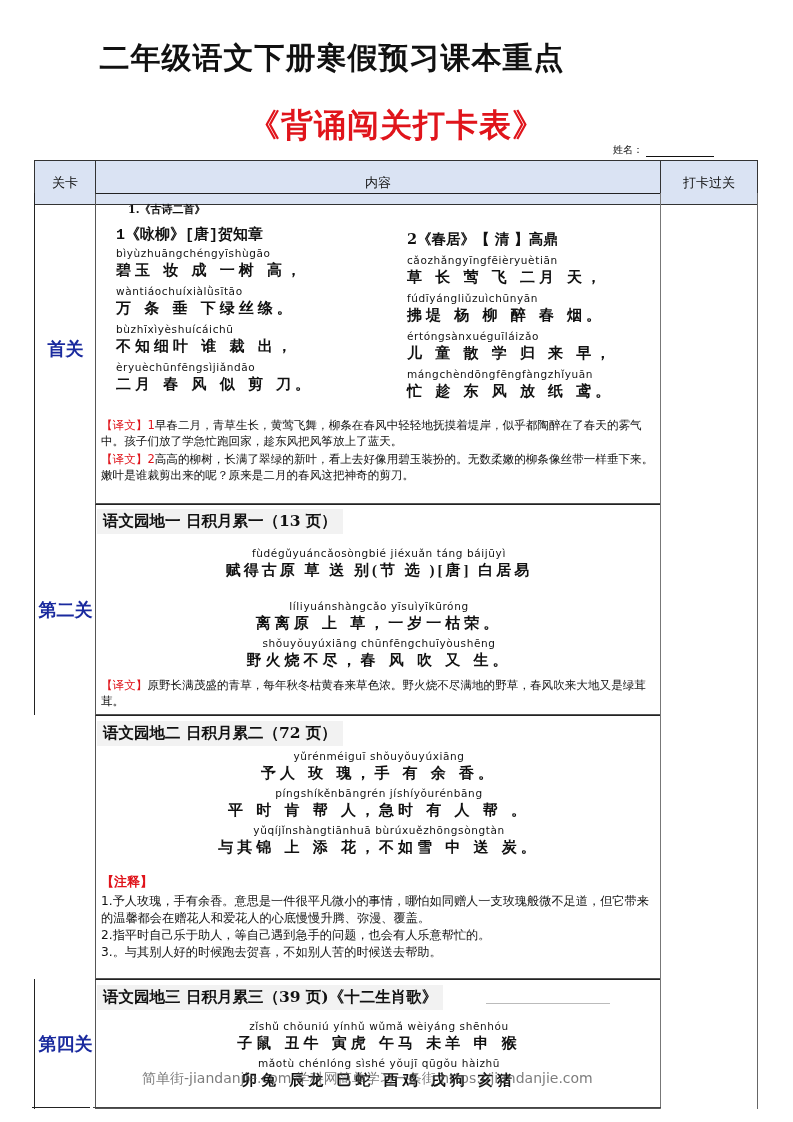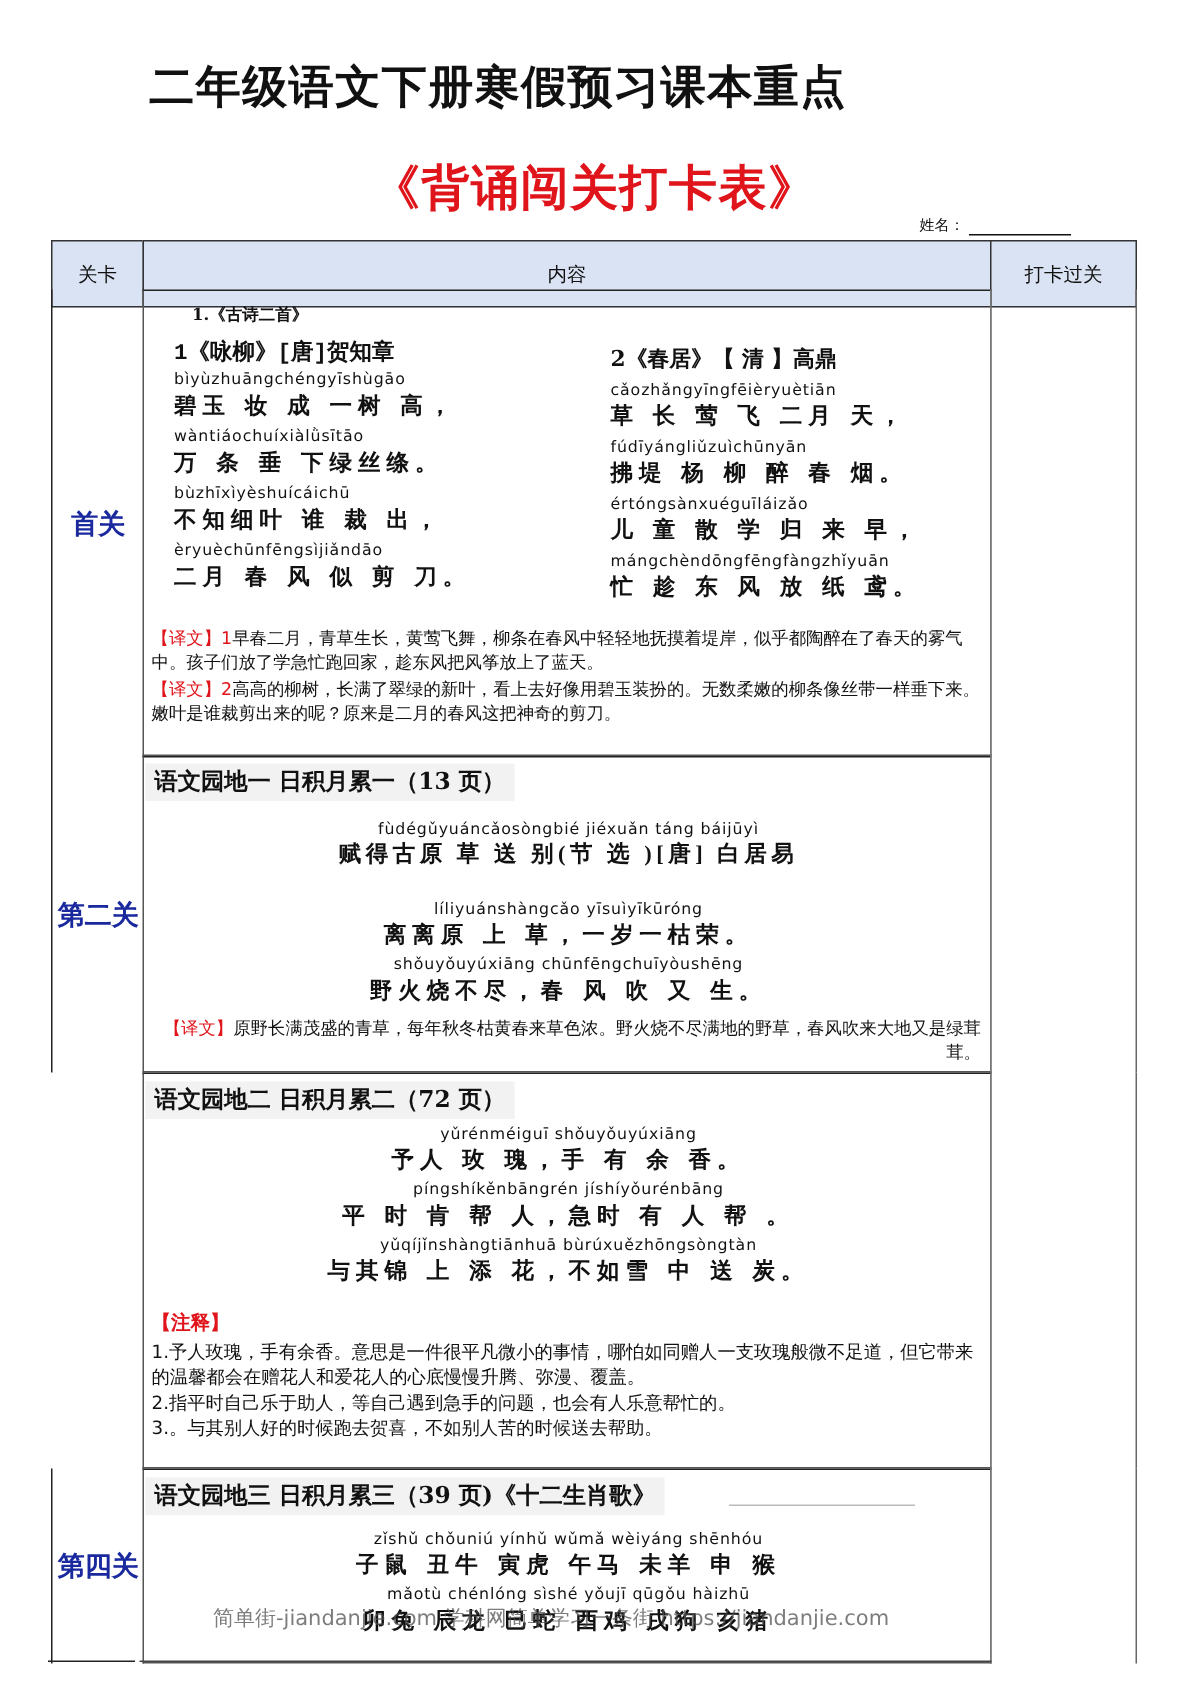--- a/index.html
+++ b/index.html
@@ -95,21 +95,21 @@
     <div class="cell2">
       <div class="sec-title" style="position:absolute;left:1px;top:4px;">语文园地一   日积月累一（13 页）</div>
       <div class="centered" style="position:absolute;left:0;top:42px;width:566px;">
         <div class="py">fùdégǔyuáncǎosòngbié jiéxuǎn   táng   báijūyì</div>
         <div class="hz" style="margin-bottom:20px;letter-spacing:3px;font-family:Liberation Serif, serif;">赋得古原 草 送 别(节 选 )[唐]  白居易</div>
         <div class="py">líliyuánshàngcǎo  yīsuìyīkūróng</div>
         <div class="hz" style="margin-bottom:4px;">离离原 上 草，一岁一枯荣。</div>
         <div class="py">shǒuyǒuyúxiāng  chūnfēngchuīyòushēng</div>
         <div class="hz">野火烧不尽，春 风 吹 又 生。</div>
       </div>
-      <div class="para" style="position:absolute;left:5px;top:172px;width:553px;text-align:right;">
+      <div class="para" style="position:absolute;left:5px;top:172px;width:553px;">
         <span class="red">【译文】</span><span>原野长满茂盛的青草，每年秋冬枯黄春来草色浓。野火烧不尽满地的野草，春风吹来大地又是绿茸茸。</span>
       </div>
     </div>
     <div class="cell3"></div>
   </div>
 
   <div class="row" style="top:555px;height:264px;">
     <div class="cell2">
       <div class="sec-title" style="position:absolute;left:1px;top:5px;">语文园地二   日积月累二（72 页）</div>
       <div class="centered" style="position:absolute;left:0;top:34px;width:566px;">

